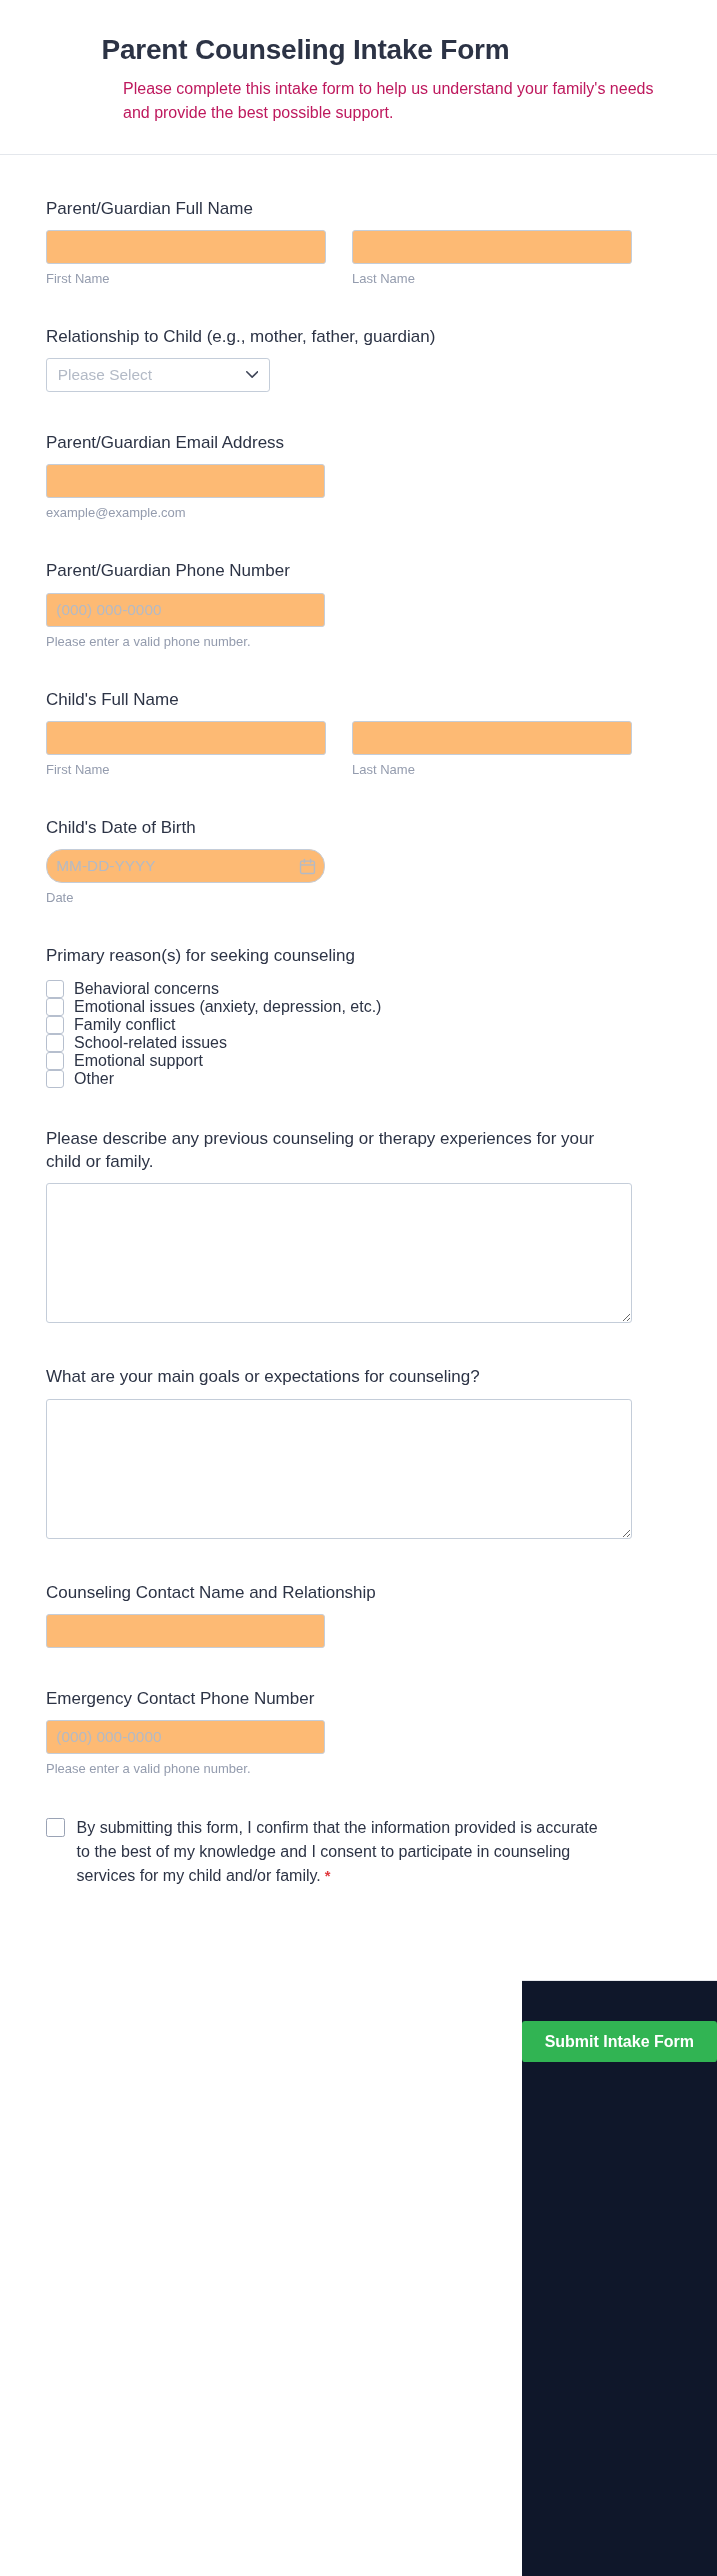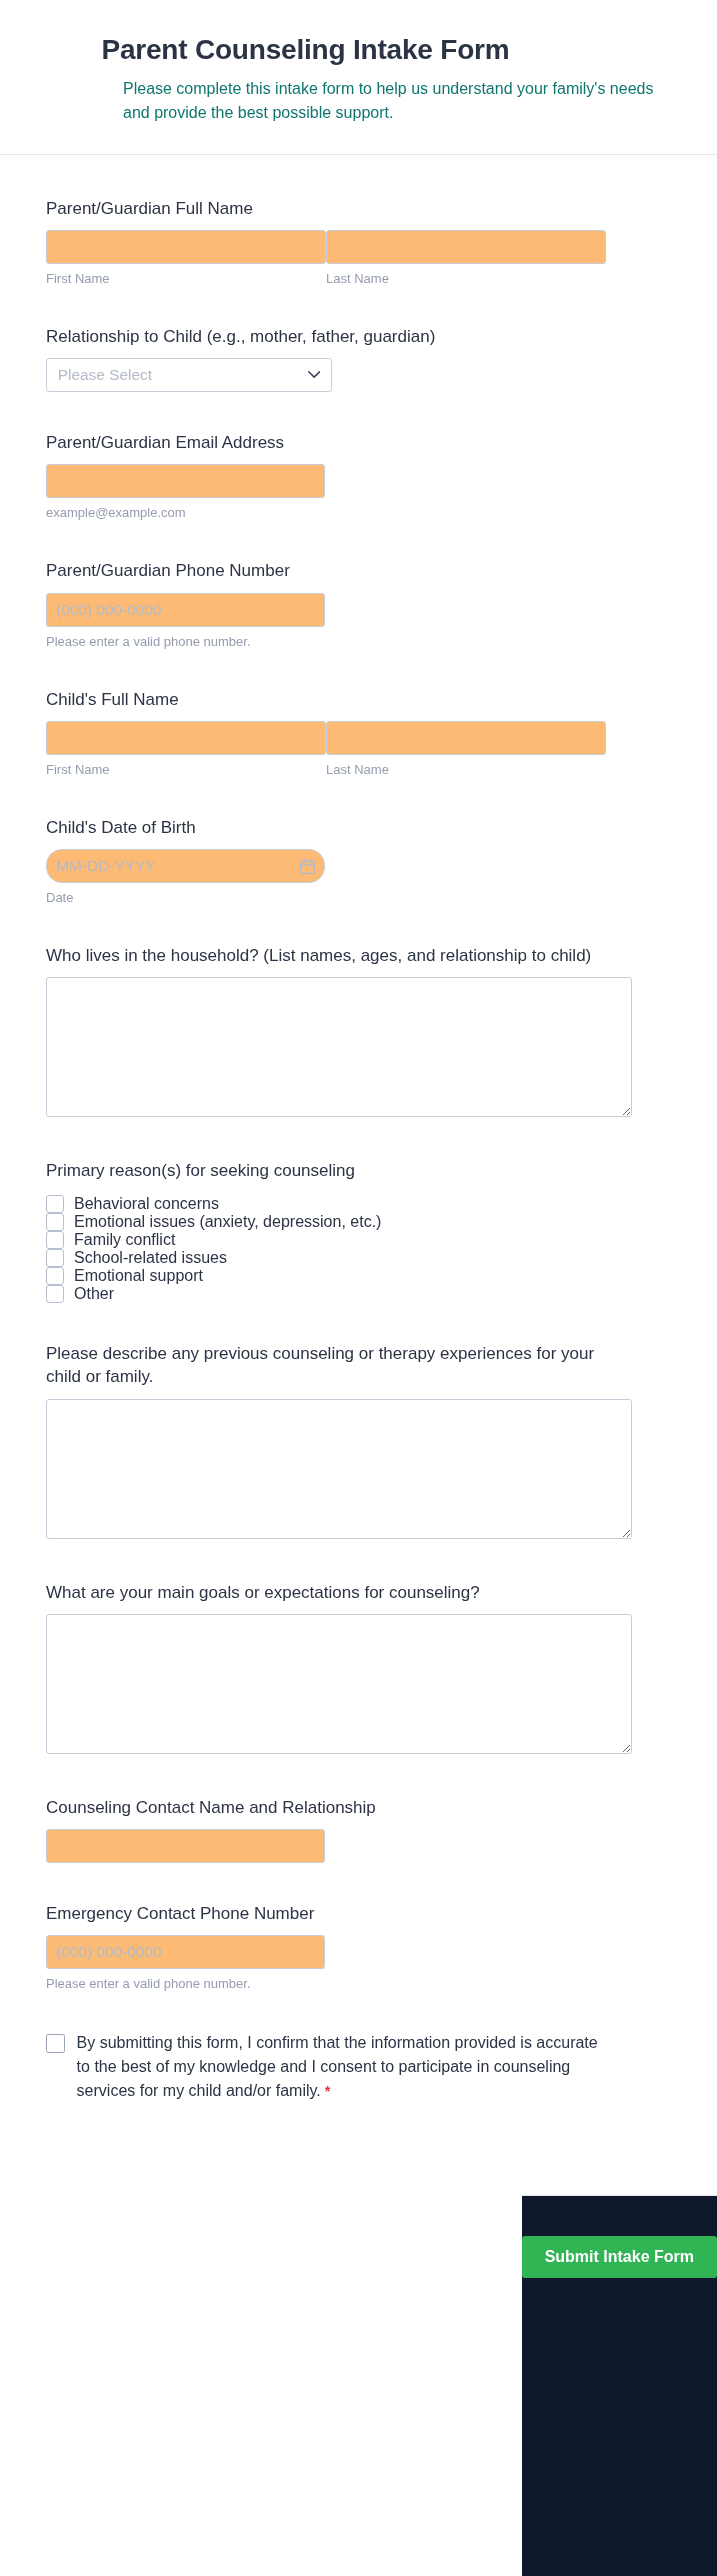--- a/index.html
+++ b/index.html
@@ -7,43 +7,43 @@
   body {
     width: 717px;
     font-family: "Liberation Sans", "DejaVu Sans", sans-serif;
     color: #2c3345;
   }
   .page { width: 717px; min-height: 2576px; display: flex; flex-direction: column; background: #ffffff; align-items: flex-end; }
 
   
   .form-header { padding: 34px 46px 29px 48px; }
   .form-title { margin: 0; font-size: 28px; font-weight: 700; color: #2c3345; letter-spacing: -0.2px; }
-  .form-subtitle { margin: 10.8px 0 0 21.6px; font-size: 16px; line-height: 1.5; color: #0f766e; max-width: 548px; }
+  .form-subtitle { margin: 10.8px 0 0 21.6px; font-size: 16px; line-height: 1.5; color: #be185d; max-width: 548px; }
   .header-divider { height: 0.8px; background: #e4e7ec; border: 0; margin: 0; width: 100%; }
 
   
   .form-body { padding: 43px 85px 0 46px; }
   .form-line { margin-bottom: 40px; }
   .field-label { font-size: 17px; font-weight: 500; color: #2c3345; line-height: 1.35; margin-bottom: 9.3px; max-width: 586px; }
 
   .text-input {
     height: 34px; width: 100%; border: 0.8px solid #c4cdd9; border-radius: 3.1px;
     padding: 0 9.3px; font-size: 15.4px; color: #2c3345; background: #fdba74;
     font-family: inherit; outline: none;
   }
   .text-input::placeholder { color: #b3bac6; }
   .half { width: 279px; }
 
-  .name-row { display: flex; width: 586px; }
+  .name-row { display: flex; gap: 26px; width: 586px; }
   .name-col { width: 280px; }
   .sublabel { font-size: 13px; color: #949cae; margin-top: 7px; }
 
   
   .select-box {
-    width: 286px; height: 34px; border: 0.8px solid #c4cdd9; border-radius: 3.1px;
+    width: 224px; height: 34px; border: 0.8px solid #c4cdd9; border-radius: 3.1px;
     display: flex; align-items: center; justify-content: space-between;
     padding: 0 10.8px; background: #ffffff; cursor: pointer;
   }
   .select-placeholder { font-size: 15.4px; color: #b3bac6; }
   .chevron-down { width: 12.3px; height: 7.7px; flex: 0 0 auto; }
 
   
   .date-wrap { position: relative; width: 279px; }
   .date-wrap .text-input { padding-right: 34px; border-radius: 16px; }
   .calendar-icon { position: absolute; right: 9.3px; top: 8.5px; width: 17px; height: 17px; cursor: pointer; }
@@ -154,24 +154,20 @@
         <svg class="calendar-icon" viewBox="0 0 22 22">
           <rect x="2" y="4" width="18" height="16" rx="2" fill="none" stroke="#b3bac6" stroke-width="1.8"></rect>
           <line x1="2" y1="9" x2="20" y2="9" stroke="#b3bac6" stroke-width="1.8"></line>
           <line x1="7" y1="2" x2="7" y2="6" stroke="#b3bac6" stroke-width="1.8" stroke-linecap="round"></line>
           <line x1="15" y1="2" x2="15" y2="6" stroke="#b3bac6" stroke-width="1.8" stroke-linecap="round"></line>
         </svg>
       </div>
       <div class="sublabel">Date</div>
     </div>
 
-    <div class="form-line">
-      <div class="field-label">Who lives in the household? (List names, ages, and relationship to child)</div>
-      <textarea class="textarea-input" style=""></textarea>
-    </div>
 
     <div class="form-line">
       <div class="field-label">Primary reason(s) for seeking counseling</div>
       <div class="checkbox-group">
         <label class="checkbox-row">
           <input type="checkbox" style="">
           <span class="option-label">Behavioral concerns</span>
         </label>
         <label class="checkbox-row">
           <input type="checkbox" style="">

